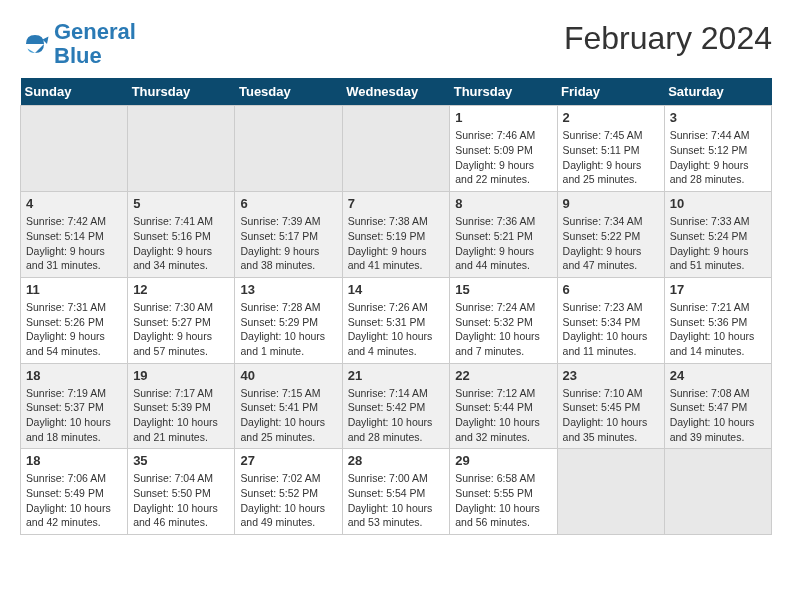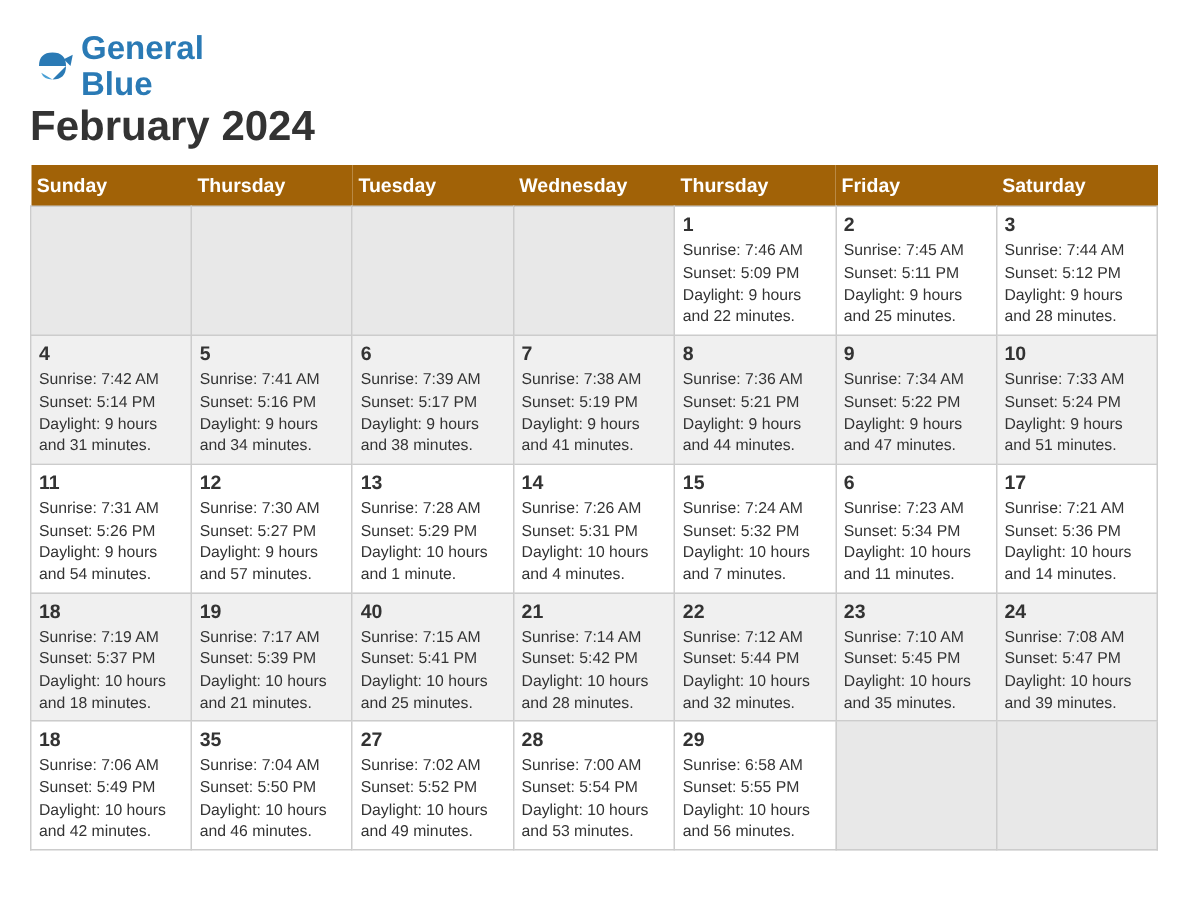--- a/index.html
+++ b/index.html
@@ -8,21 +8,20 @@
       background: #fff;
       width: 792px;
       min-height: 612px;
       padding: 20px;
     }
     .header-area {
       display: flex;
       justify-content: space-between;
       align-items: flex-start;
       margin-bottom: 10px;
-      flex-direction: column;
     }
     .logo {
       display: flex;
       align-items: center;
     }
     .logo-text {
       font-size: 22px;
       font-weight: bold;
       color: #333;
       line-height: 1.1;
@@ -32,35 +31,35 @@
     }
     .logo-icon {
       width: 30px;
       height: 30px;
       margin-right: 4px;
     }
     .title-area {
       text-align: right;
     }
     .main-title {
-      font-size: 28px;
-      font-weight: bold;
+      font-size: 32px;
+      font-weight: normal;
       color: #333;
     }
     .subtitle {
       font-size: 16px;
       color: #555;
     }
     table {
       width: 100%;
       border-collapse: collapse;
       font-size: 11px;
     }
     thead tr th {
-      background-color: #a16207;
+      background-color: #0c4a6e;
       color: #fff;
       padding: 6px 4px;
       text-align: left;
       font-size: 13px;
       font-weight: bold;
     }
     tbody tr td {
       border: 1px solid #ccc;
       vertical-align: top;
       padding: 4px 5px;

